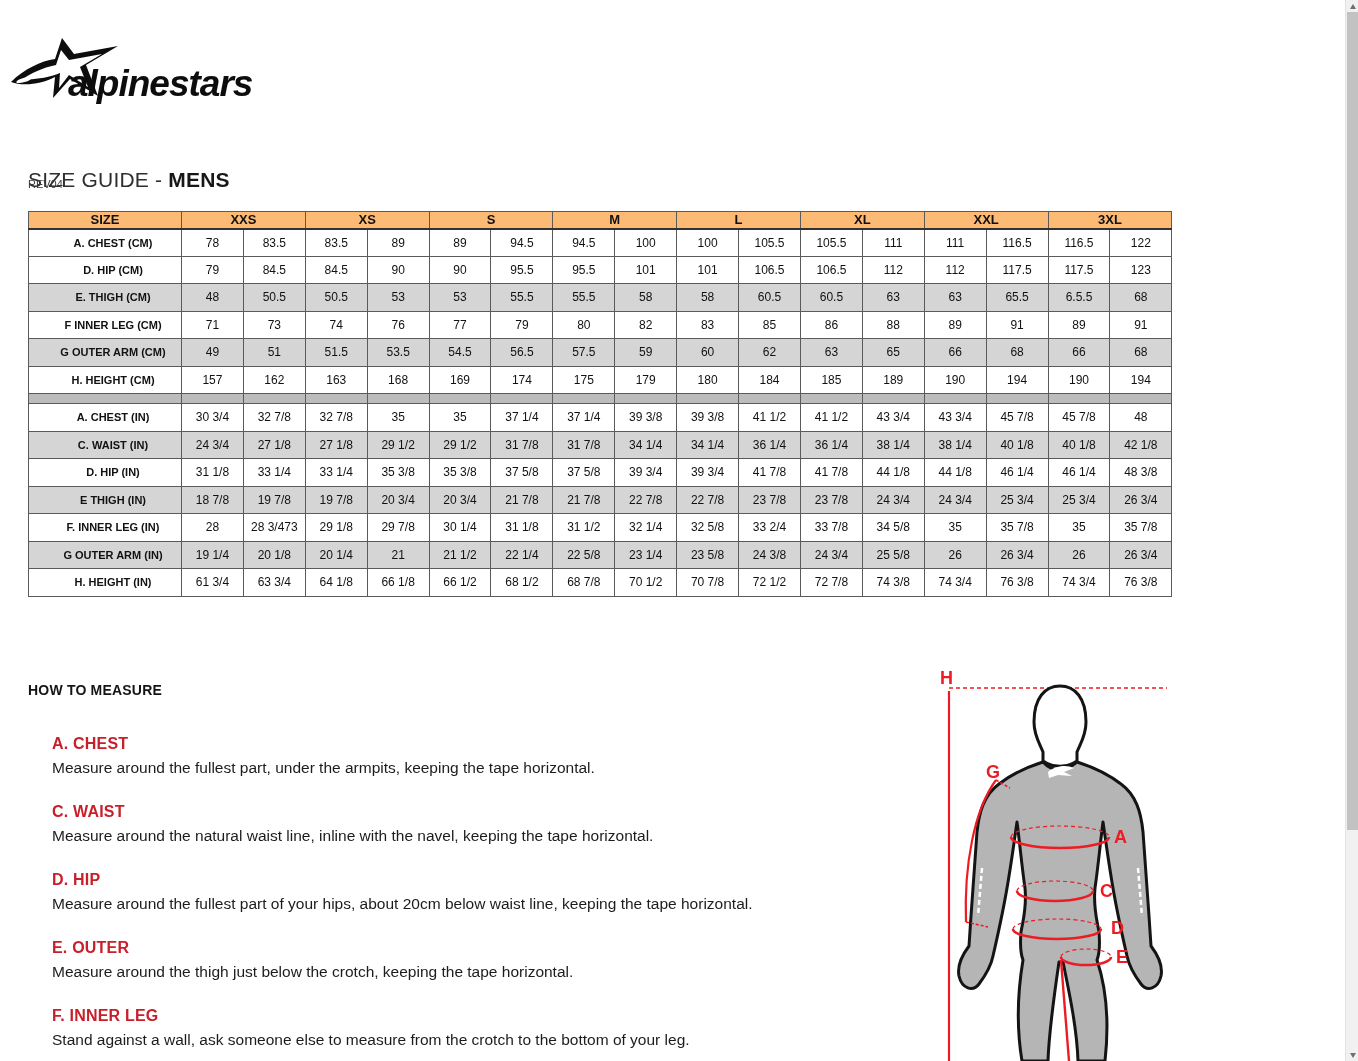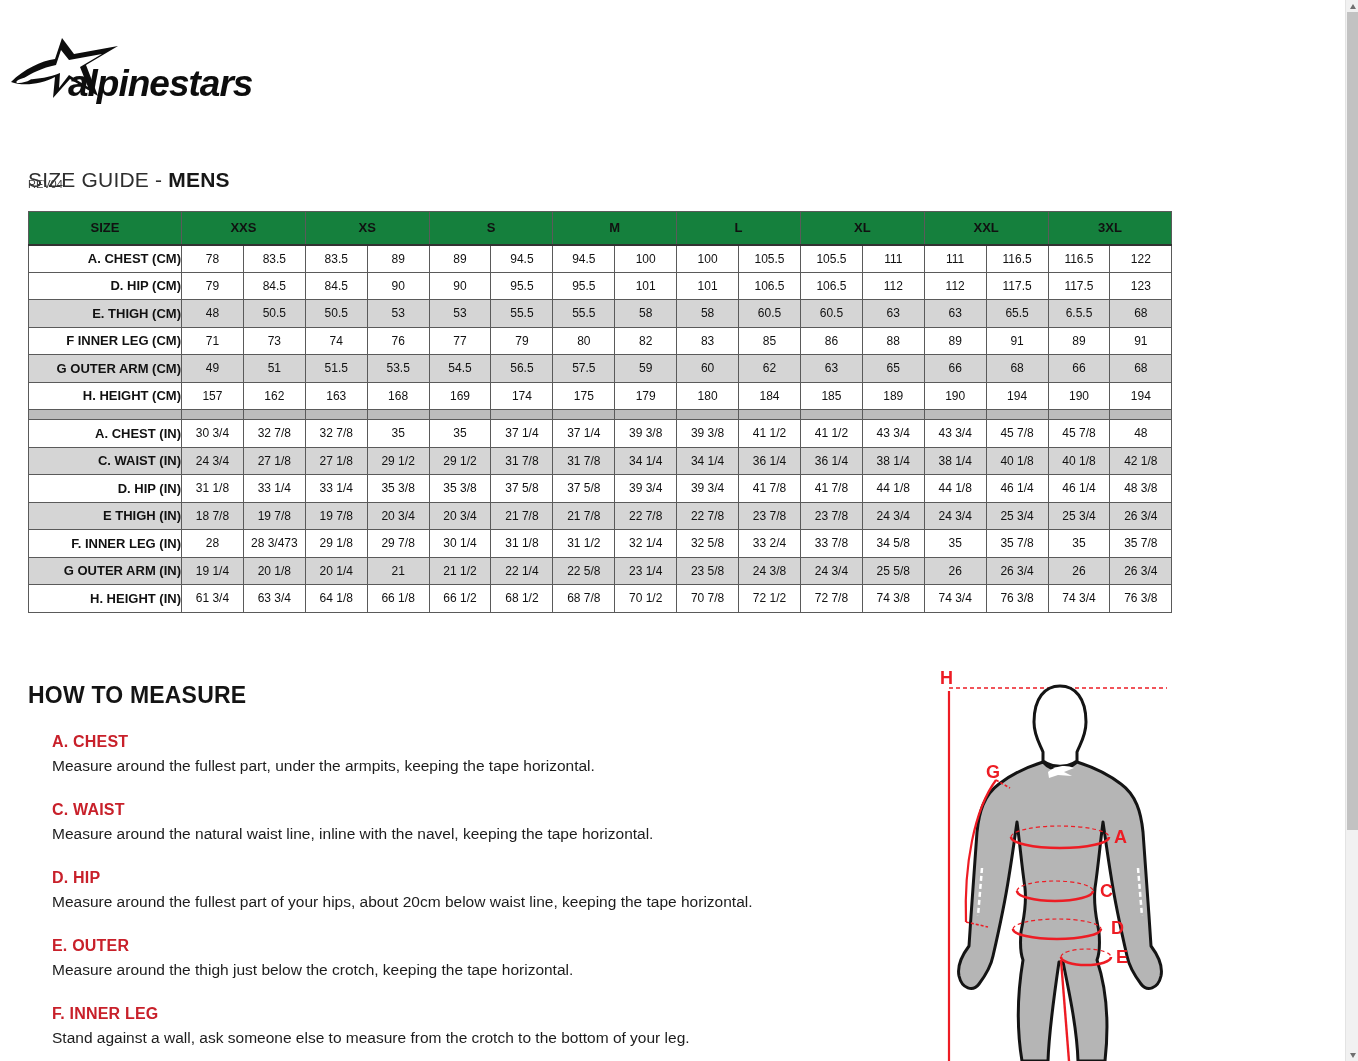--- a/index.html
+++ b/index.html
@@ -13,30 +13,30 @@
   
   .title { position:absolute; left:28px; top:168px; font-size:21px; letter-spacing:0.2px; color:#2e2e2e; }
   .title .bold { font-weight:bold; color:#171717; }
   .rev { position:absolute; left:28px; top:178px; width:1143px; text-align:left;
          font-size:11px; color:#3a3a3a; }
 
   
   .size-table { position:absolute; left:28px; top:211px; width:1143px;
                 border-collapse:collapse; table-layout:fixed; }
   .size-table th, .size-table td { border:1px solid #5a5a5a; overflow:hidden; white-space:nowrap; }
-  .size-table thead th { background:#15803d; height:33px; font-size:13px; color:#111;
+  .size-table thead th { background:#fdba74; height:17px; font-size:13px; color:#111;
                          border-bottom:2px solid #323232; text-align:center; }
   .size-table td { height:27.5px; font-size:12px; text-align:center; background:#ffffff; color:#111; }
-  .size-table .label-cell { text-align:right; padding-left:16px; font-weight:bold; font-size:13px; }
+  .size-table .label-cell { text-align:center; padding-left:16px; font-weight:bold; font-size:11px; }
   .size-table .row-gray td { background:#d5d5d5; }
   .size-table .sep-row td { height:10px; background:#bcbcbc; }
 
   
   .measure { position:absolute; left:28px; top:682px; width:880px; }
-  .measure h2 { font-size:23px; font-weight:bold; color:#141414; margin-bottom:24px; letter-spacing:0.2px; }
+  .measure h2 { font-size:14px; font-weight:bold; color:#141414; margin-bottom:37px; letter-spacing:0.2px; }
   .measure-item { margin-bottom:25px;margin-left:24px; }
   .measure-item h3 { font-size:16px; font-weight:bold; margin-bottom:5px; letter-spacing:0.2px; }
   .measure-item p { font-size:15.5px; color:#1c1c1c; line-height:20px; }
 
   
   .figure { position:absolute; left:930px; top:660px; width:250px; height:401px; }
 
   
   .scrollbar { position:absolute; right:0; top:0; width:13px; height:1061px;
                background:#f1f1f1; border-left:1px solid #e3e3e3; }

